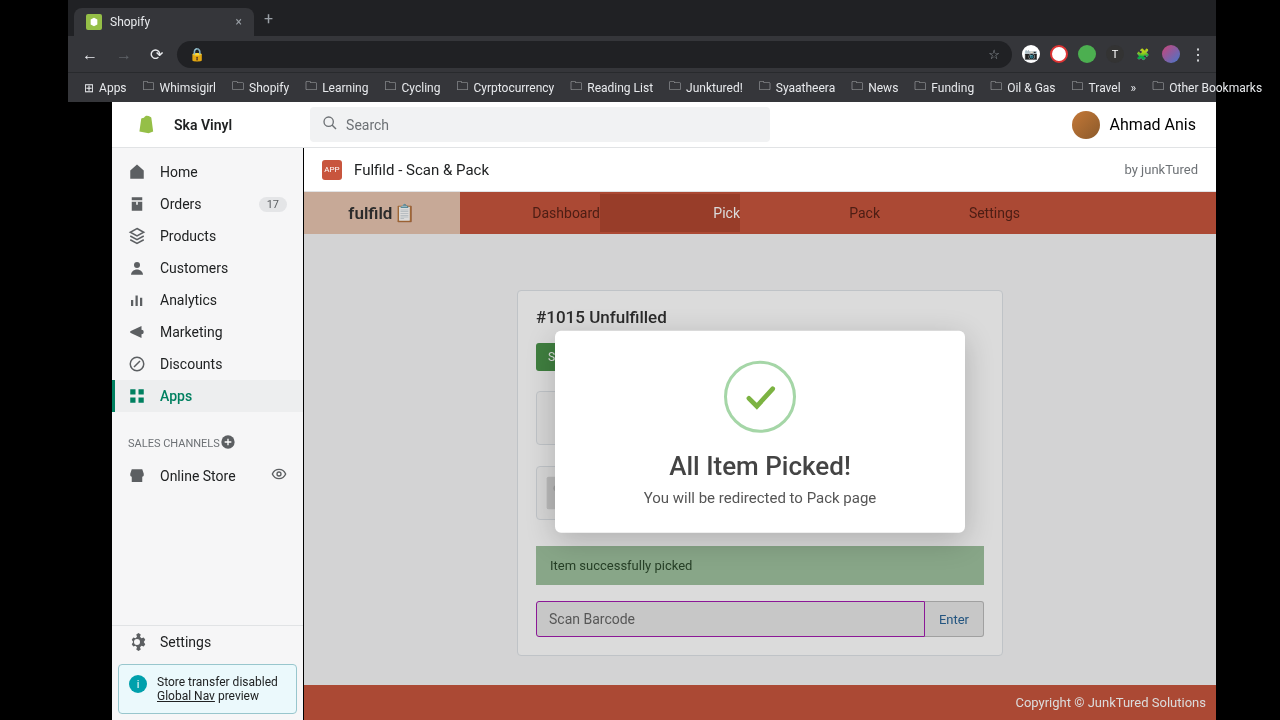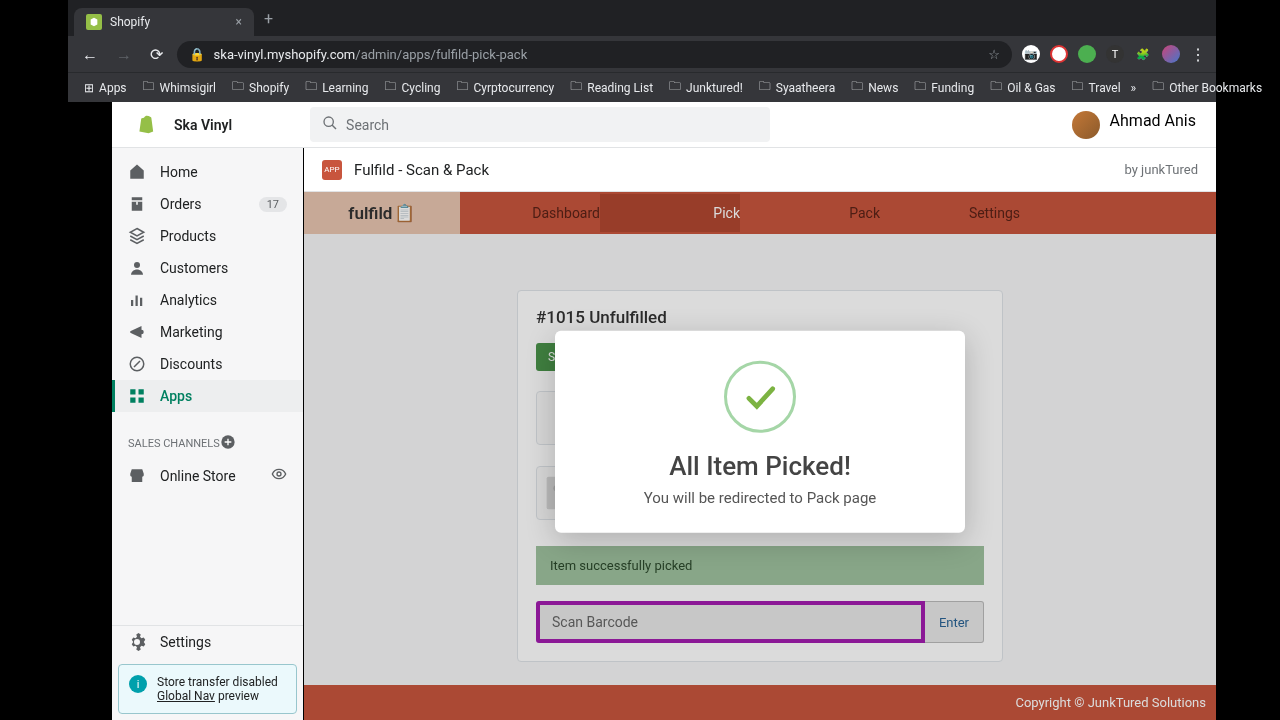--- a/index.html
+++ b/index.html
@@ -22,21 +22,21 @@
 .bm-folder{color:#e8eaed}
 .bm-more{margin-left:auto;display:flex;gap:10px;align-items:center}
 .app-content{position:absolute;left:68px;top:102px;width:1148px;height:618px;background:#f6f6f7}
 .os-sidebar{position:absolute;left:68px;top:102px;width:44px;height:618px;background:#1a1a1a;display:flex;flex-direction:column;align-items:center;padding-top:6px;gap:0}
 .os-icon{width:28px;height:28px;display:flex;align-items:center;justify-content:center;color:#888;margin-bottom:18px}
 .os-divider{width:16px;height:1px;background:#444;margin:6px 0}
 .shopify-header{height:46px;background:#fff;border-bottom:1px solid #e1e3e5;display:flex;align-items:center;padding:0 20px;gap:18px}
 .shopify-logo{width:24px;height:24px;display:flex;align-items:center;justify-content:center}
 .store-name{font-weight:600;font-size:14px;color:#202223}
 .search-box{flex:1;max-width:460px;margin-left:60px;background:#f1f2f3;border-radius:4px;padding:8px 12px;display:flex;align-items:center;gap:8px;color:#6d7175;font-size:14px}
-.user-menu{margin-left:auto;display:flex;align-items:flex-start;gap:10px}
+.user-menu{margin-left:auto;display:flex;align-items:center;gap:10px}
 .avatar{width:28px;height:28px;border-radius:50%;background:linear-gradient(135deg,#c47837,#8b5a2b)}
 .main-layout{display:flex;height:calc(100% - 46px)}
 .sidebar{width:192px;background:#f6f6f7;border-right:1px solid #000000;display:flex;flex-direction:column}
 .nav-list{padding:8px 0}
 .nav-item{display:flex;align-items:center;padding:7px 16px;gap:14px;color:#202223;font-size:14px;cursor:pointer;position:relative}
 .nav-item.active{background:#edeeef;border-left:3px solid #008060;padding-left:13px;color:#008060;font-weight:500}
 .nav-badge{margin-left:auto;background:#e4e5e7;color:#5c5f62;font-size:11px;padding:1px 8px;border-radius:10px}
 .nav-icon{width:18px;height:18px;display:flex;align-items:center;justify-content:center;color:#5c5f62}
 .nav-item.active .nav-icon{color:#008060}
 .sidebar-section{padding:14px 16px 6px;font-size:11px;color:#6d7175;font-weight:400;display:flex;align-items:center;justify-content:flex-start}
@@ -61,21 +61,21 @@
 .order-header{padding:16px 18px;font-size:17px;color:#333;font-weight:500}
 .barcode-btn{margin:0 18px 12px;background:#4a934a;color:#fff;font-size:12px;padding:7px 12px;border:none;border-radius:3px;cursor:pointer}
 .order-items{padding:0 18px}
 .order-item{display:flex;gap:14px;padding:8px 0}
 .item-thumb{width:54px;height:54px;border:1px solid #dfe3e8;border-radius:4px;background:#fafafa;display:flex;align-items:center;justify-content:center}
 .item-info{font-size:13px;line-height:1.5}
 .item-name{color:#2a6496}
 .item-meta{color:#333}
 .success-msg{margin:14px 18px 0;background:#9fc29f;padding:12px 14px;font-size:13px;color:#2d4a2d}
 .scan-row{margin:16px 18px 18px;display:flex;gap:0}
-.scan-input{flex:1;border:4px solid #a21caf;background:#e8e8e8;padding:9px 12px;font-size:14px;color:#666;border-radius:3px 0 0 3px}
+.scan-input{flex:1;border:1px solid #a21caf;background:#e8e8e8;padding:9px 12px;font-size:14px;color:#666;border-radius:3px 0 0 3px}
 .enter-btn{border:1px solid #bbb;border-left:none;background:#e8e8e8;padding:9px 14px;font-size:13px;color:#2a6496;border-radius:0 3px 3px 0;cursor:pointer}
 .footer-copy{position:absolute;bottom:0;left:0;right:0;background:#c8553d;text-align:right;padding:10px;color:#fff;font-size:13px}
 .modal{position:absolute;left:50%;top:50%;transform:translate(-50%,-62%);width:410px;background:#fff;border-radius:6px;box-shadow:0 8px 30px rgba(0,0,0,0.2);z-index:10;padding:30px 20px 26px;text-align:center}
 .check-circle{width:72px;height:72px;border:3px solid #a5d6a7;border-radius:50%;margin:0 auto 18px;display:flex;align-items:center;justify-content:center}
 .modal-title{font-size:26px;color:#444;font-weight:500;margin-bottom:8px}
 .modal-sub{font-size:15px;color:#555}
 </style>
 </head>
 <body>
 
@@ -131,21 +131,20 @@
     </div>
     <span class="new-tab">+</span>
   </div>
 
   <div class="addr-bar">
     <span class="nav-btn">←</span>
     <span class="nav-btn dim">→</span>
     <span class="nav-btn">⟳</span>
     <div class="url-box">
       <span>🔒</span>
-      <span><span class="domain">ska-vinyl.myshopify.com</span><span>/admin/apps/fulfild-pick-pack</span></span>
       <span style="margin-left:auto">☆</span>
     </div>
     <div class="ext-icons">
       <span class="ext-icon" style="background:#fff">📷</span>
       <span class="ext-icon" style="background:#fff;border:2px solid #d33"></span>
       <span class="ext-icon" style="background:#4caf50"></span>
       <span class="ext-icon" style="background:#333;color:#fff">T</span>
       <span class="ext-icon" style="color:#e8eaed">🧩</span>
       <span class="ext-icon" style="background:linear-gradient(135deg,#c47,#47c)"></span>
       <span style="color:#e8eaed">⋮</span>

